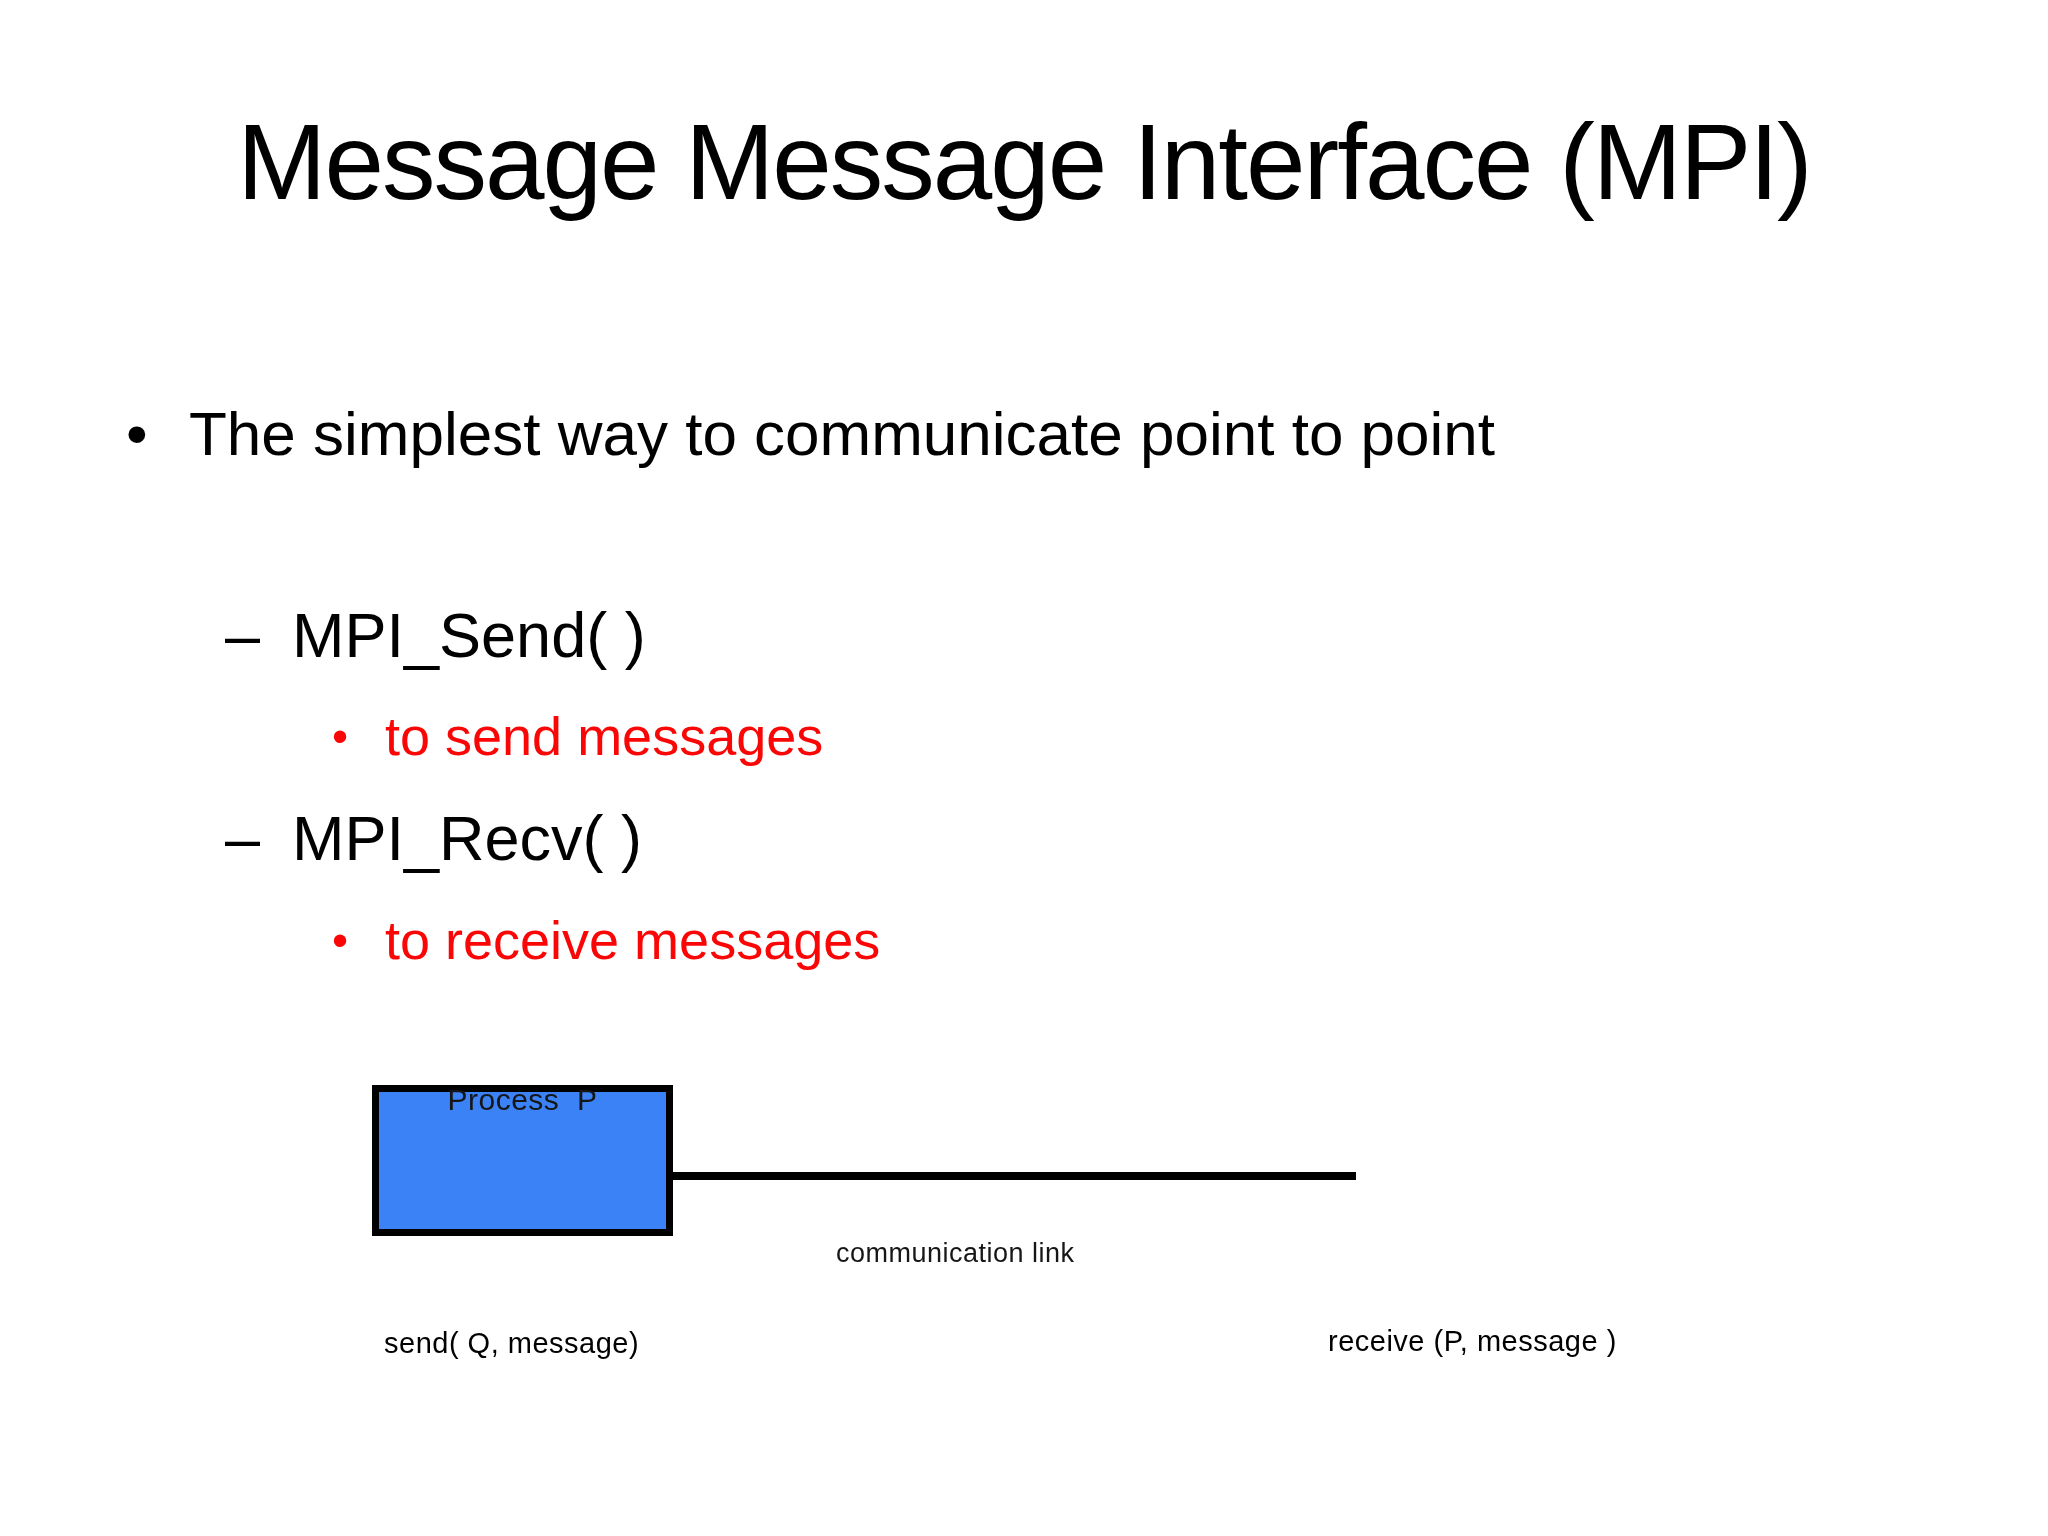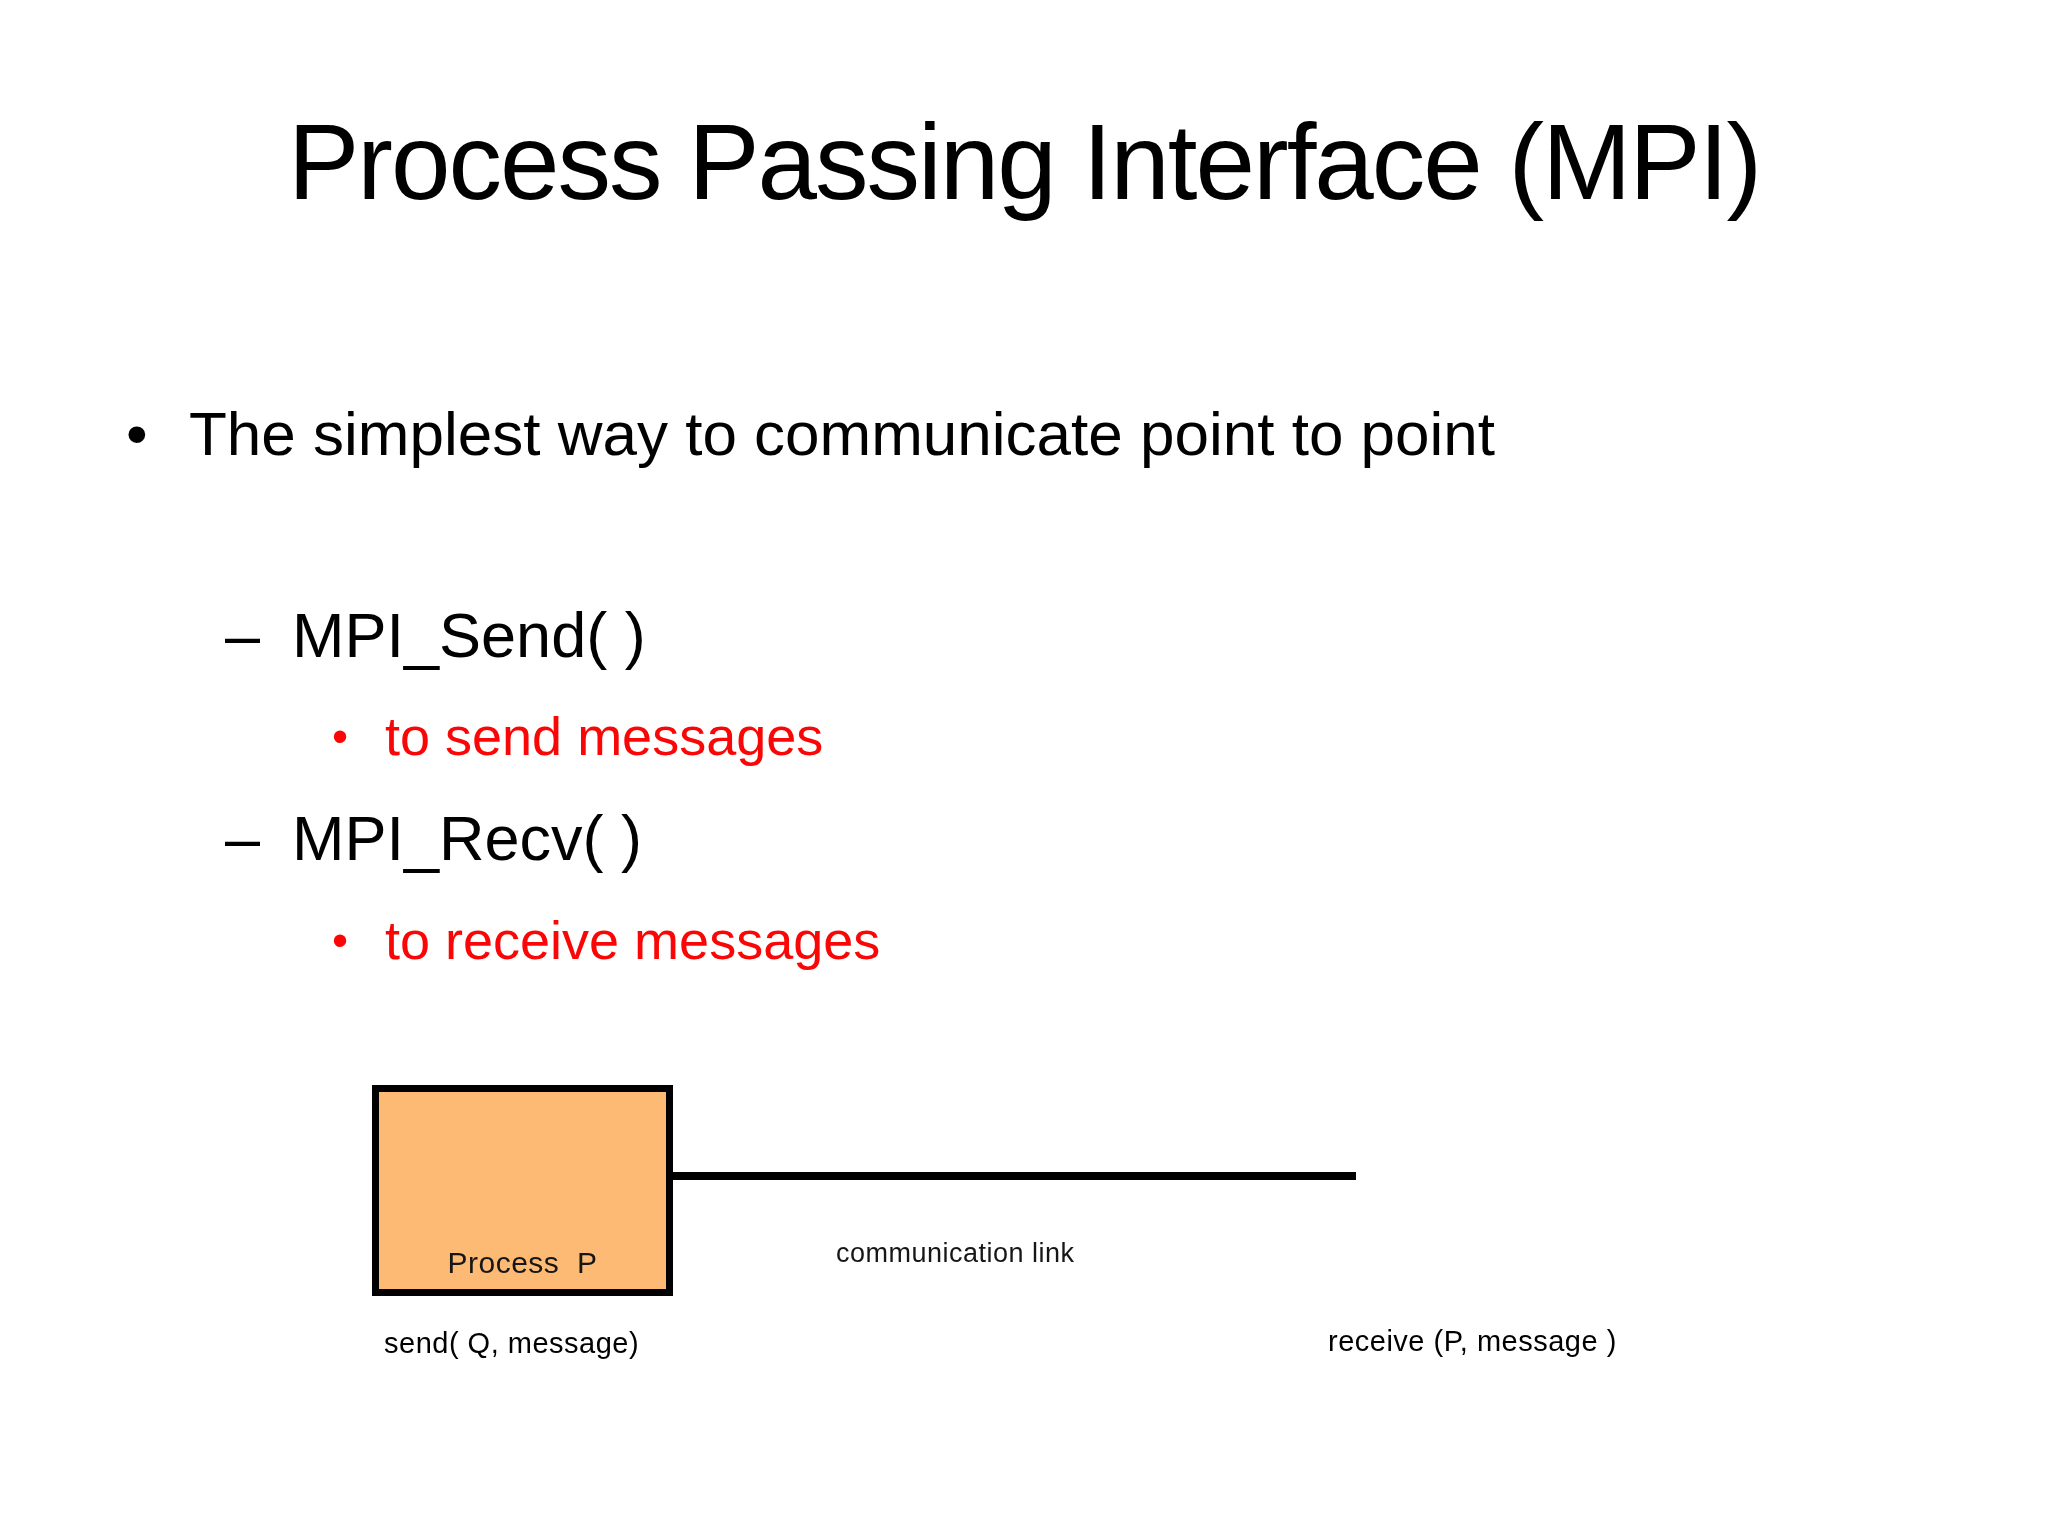--- a/index.html
+++ b/index.html
@@ -48,26 +48,26 @@
   .l3 .marker { left: 332px; font-size: 46px; line-height: 66px; }
   .l3 .text { position: absolute; left: 385px; top: 0; }
   .l3a { top: 703px; }
   .l3b { top: 907px; }
 
   
   .diagram { position: absolute; left: 0; top: 0; width: 2048px; height: 1536px; pointer-events: none; }
   .pbox {
     position: absolute;
     width: 301px;
-    height: 211px;
+    height: 151px;
     border: 7px solid #000000;
     box-sizing: border-box;
-    background: #fdba74;
+    background: #3b82f6;
     display: flex;
-    align-items: flex-end;
+    align-items: flex-start;
     justify-content: center;
     font-size: 30px;
     letter-spacing: 0.5px;
     color: #161616;
     white-space: pre;
   }
   .box-p { left: 372px; top: 1085px; }
   .box-p span { position: relative; top: -9px; }
   .box-q { left: 1352px; top: 1085px; }
   .link-line {
@@ -96,21 +96,21 @@
     white-space: pre;
   }
   .cap-send { left: 384px; top: 1327px; }
   .cap-recv { left: 1328px; top: 1325px; }
 </style>
 </head>
 <body>
 
 <div class="slide">
 
-  <h1 class="title">Process Passing Interface (MPI)</h1>
+  <h1 class="title">Message Message Interface (MPI)</h1>
 
   <div class="row l1">
     <span class="marker">•</span>
     <div class="text">
       <div>The simplest way to communicate point to point</div>
     </div>
   </div>
 
   <div class="row l2 l2a">
     <span class="marker">–</span>

